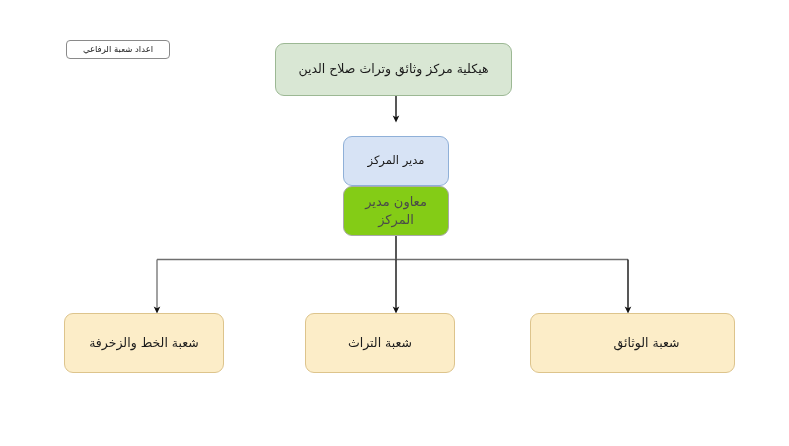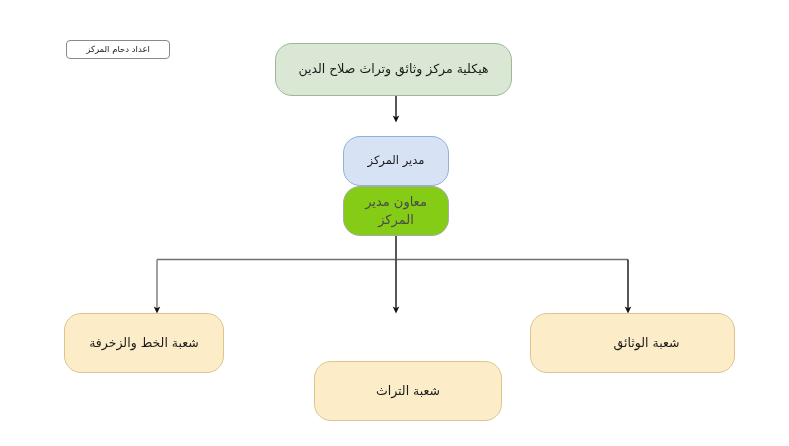--- a/index.html
+++ b/index.html
@@ -19,21 +19,21 @@
     height: 446px;
   }
   .node {
     position: absolute;
     box-sizing: border-box;
     display: flex;
     align-items: center;
     justify-content: center;
     text-align: center;
     direction: rtl;
-    border-radius: 17px;
+    border-radius: 9px;
     padding: 2px 8px;
     line-height: 1.35;
   }
   
   #credit {
     left: 66px;
     top: 40px;
     width: 104px;
     height: 19px;
     background: #ffffff;
@@ -78,21 +78,21 @@
   
   .division {
     top: 313px;
     height: 60px;
     background: #fcedc8;
     border: 1px solid #ddc48c;
     font-size: 12.5px;
     color: #1b1b1b;
   }
   #division-0 { left: 64px;  width: 160px; }
-  #division-1 { left: 314px; width: 188px; margin-top: 48px; }
+  #division-1 { left: 305px; width: 150px; }
   #division-2 { left: 530px; width: 205px; padding-left: 36px; }
 
   
   #connectors {
     position: absolute;
     left: 0;
     top: 0;
     width: 789px;
     height: 446px;
     pointer-events: none;
@@ -118,21 +118,21 @@
 
     <line x1="157" y1="259.5" x2="628" y2="259.5" stroke="#6f6f6f" stroke-width="1.3"></line>
 
     <line x1="157" y1="259.5" x2="157" y2="310" stroke="#6f6f6f" stroke-width="1.3" marker-end="url(#arrowhead)"></line>
 
     <line x1="396" y1="259.5" x2="396" y2="310" stroke="#111111" stroke-width="1.4" marker-end="url(#arrowhead)"></line>
 
     <line x1="628" y1="259.5" x2="628" y2="310" stroke="#111111" stroke-width="1.4" marker-end="url(#arrowhead)"></line>
   </svg>
 
-  <div class="node" id="credit">اعداد دحام المركز</div>
+  <div class="node" id="credit">اعداد شعبة الرفاعي</div>
 
   <div class="node" id="root-node">هيكلية مركز وثائق وتراث صلاح الدين</div>
 
   <div class="node" id="director-node">مدير المركز</div>
 
   <div class="node" id="deputy-node">معاون مدير المركز</div>
 
   <div class="node division" id="division-0">شعبة الخط والزخرفة</div>
 
   <div class="node division" id="division-1">شعبة التراث</div>

